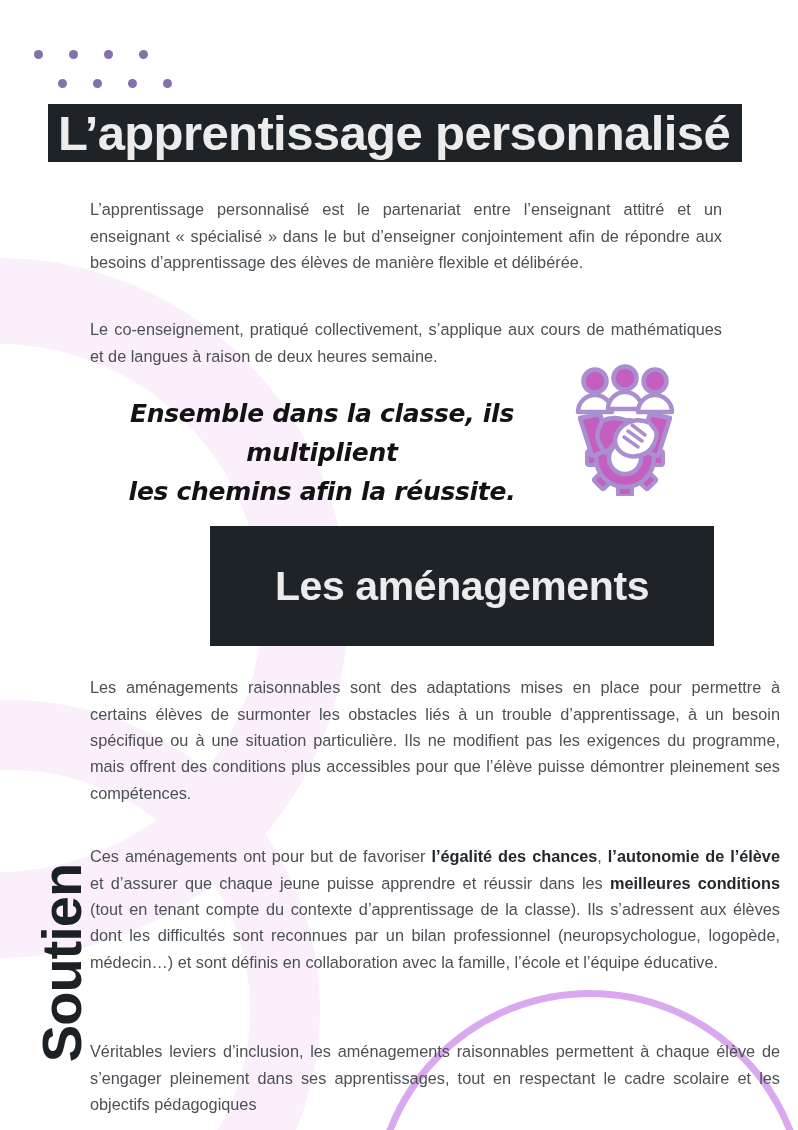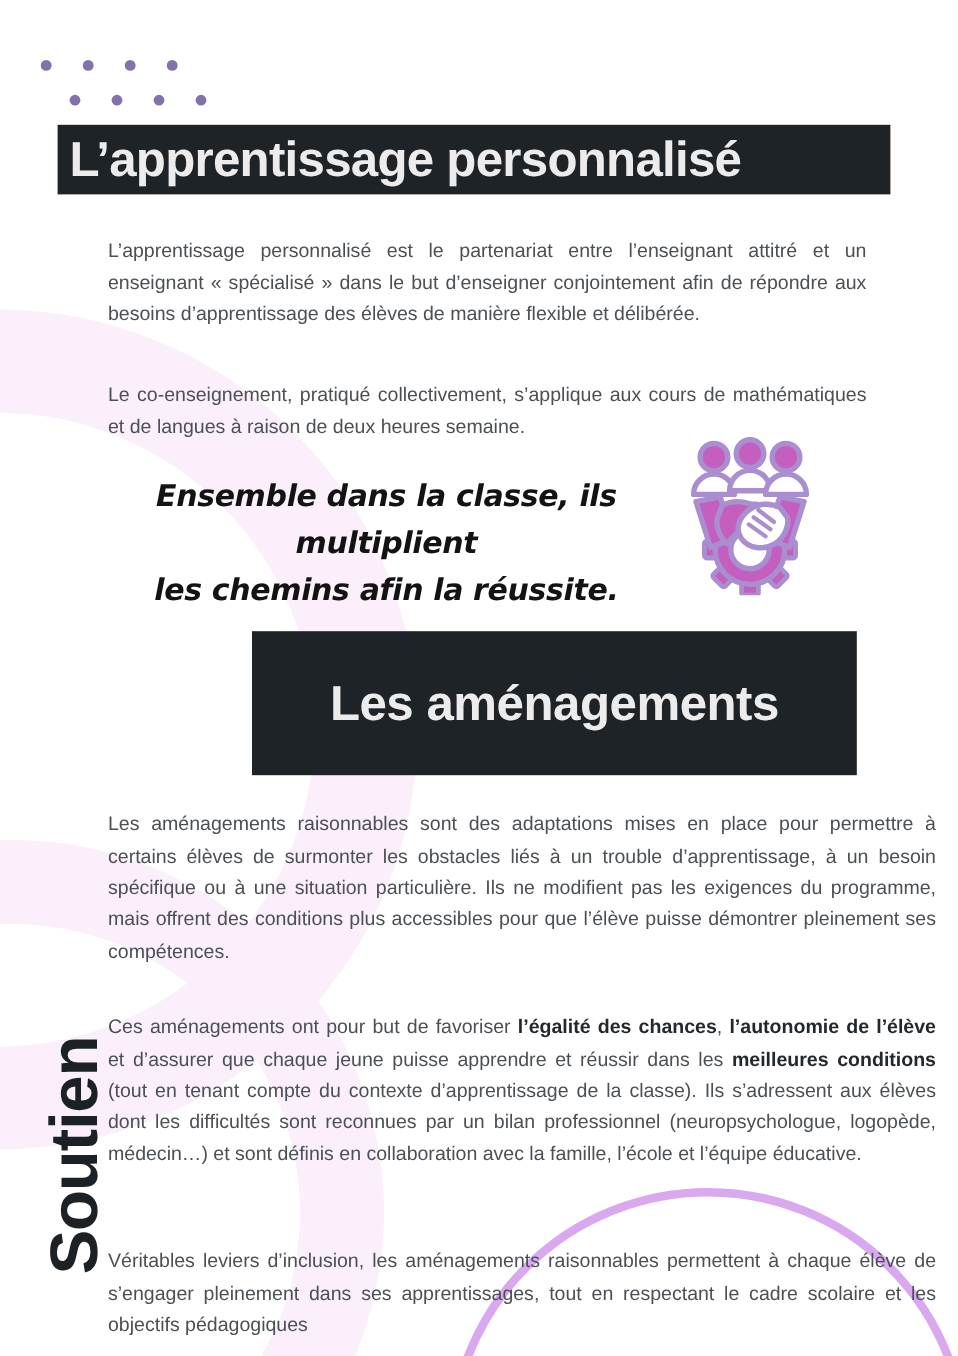--- a/index.html
+++ b/index.html
@@ -106,21 +106,21 @@
     font-weight: 700;
     display: flex;
     align-items: center;
     box-sizing: border-box;
   }
   .title-bar-1 {
     left: 48px;
     top: 104px;
     width: 694px;
     height: 58px;
-    font-size: 41px;
+    font-size: 49px;
     letter-spacing: -0.6px;
     padding-left: 10px;
   }
   .title-bar-2 {
     left: 210px;
     top: 526px;
     width: 504px;
     height: 120px;
     font-size: 41px;
     letter-spacing: -0.4px;

